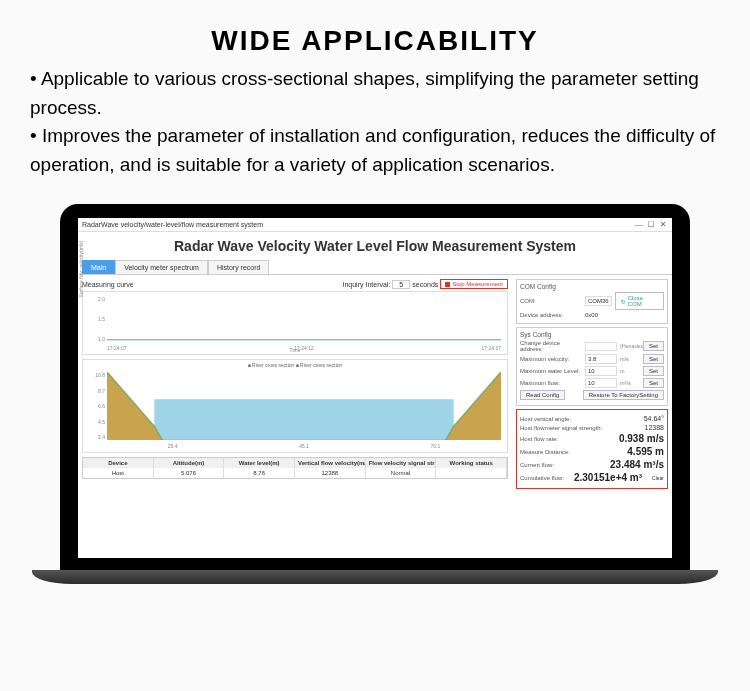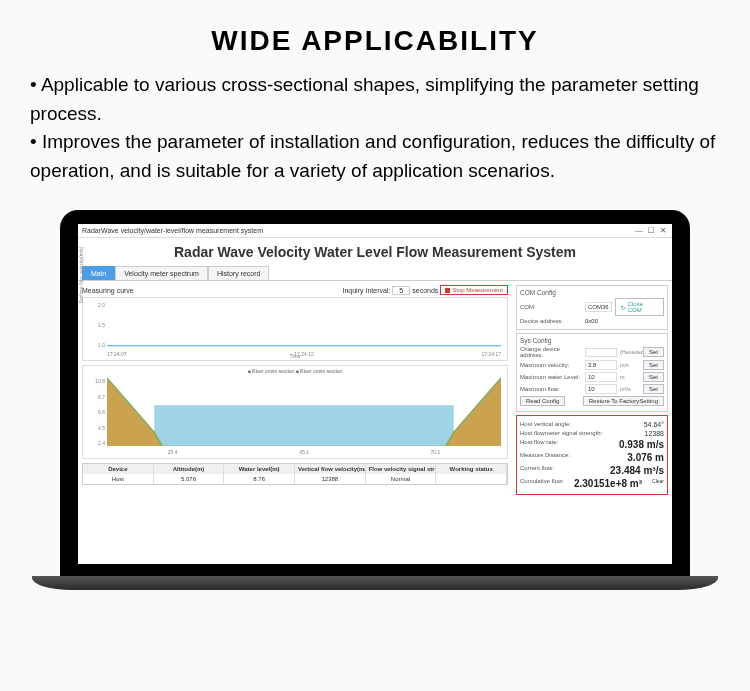--- a/index.html
+++ b/index.html
@@ -1,18 +1,18 @@
 <!DOCTYPE html>
 <html><head>
 <meta charset="utf-8">
 <style>
 * { margin: 0; padding: 0; box-sizing: border-box; }
 body { font-family: Arial, sans-serif; background: #fafafa; width: 750px; }
 
-.page-title { text-align: center; font-size: 28px; font-weight: 900; letter-spacing: 2px; margin: 25px 0 14px; }
+.page-title { text-align: center; font-size: 28px; font-weight: 900; letter-spacing: 2px; margin: 25px 0 8px; }
 .bullets { text-align: left; font-size: 19px; line-height: 1.5; padding: 0 30px; margin-bottom: 25px; }
 
 .laptop { width: 630px; margin: 0 auto; }
 .laptop-screen { background: #000; border-radius: 18px 18px 0 0; padding: 14px 18px 12px; }
 .laptop-inner { background: #fff; width: 100%; height: 340px; font-size: 7px; color: #333; position: relative; overflow: hidden; }
 .laptop-base { height: 14px; background: linear-gradient(#555, #2a2a2a); border-radius: 0 0 40px 40px / 0 0 12px 12px; margin: 0 -28px; }
 
 .titlebar { height: 14px; background: #fff; border-bottom: 1px solid #ddd; display: flex; align-items: center; padding: 0 4px; justify-content: space-between; }
 .win-btns span { display: inline-block; width: 10px; text-align: center; font-size: 8px; color: #666; }
 
@@ -52,21 +52,21 @@
 .cfg-box.red { border: 1.5px solid #d33; }
 .cfg-title { font-size: 6.5px; color: #555; margin-bottom: 2px; }
 .cfg-row { display: flex; align-items: center; gap: 3px; margin-bottom: 2px; font-size: 6px; }
 .cfg-row label { flex: 0 0 62px; color: #555; }
 .cfg-row .val { flex: 1; border: 1px solid #ddd; padding: 1px 2px; background: #fff; min-height: 9px; }
 .cfg-row .unit { width: 20px; color: #888; font-size: 5.5px; }
 .cfg-row .btn { border: 1px solid #bbc; padding: 1px 5px; background: #f5f5f5; font-size: 6px; }
 .close-com { color: #2a8; border: 1px solid #bbc; padding: 2px 5px; font-size: 6px; display: inline-flex; align-items: center; gap: 2px; }
 .close-com::before { content: '↻'; }
 
-.readout { display: flex; justify-content: space-between; align-items: flex-start; margin: 2px 0; }
+.readout { display: flex; justify-content: space-between; align-items: center; margin: 2px 0; }
 .readout label { font-size: 6px; color: #555; }
 .readout .big { font-size: 10px; font-weight: bold; color: #222; }
 .readout .sm { font-size: 7px; color: #333; }
 </style>
 </head>
 <body>
 
 <h1 class="page-title">WIDE APPLICABILITY</h1>
 <div class="bullets">
   <div>• Applicable to various cross-sectional shapes, simplifying the parameter setting process.</div>
@@ -220,29 +220,29 @@
         <div class="readout">
                 <label>Host flowmeter signal strength:</label>
                 <span class="sm">12388</span>
               </div>
         <div class="readout">
                 <label>Host flow rate:</label>
                 <span class="big">0.938 m/s</span>
               </div>
         <div class="readout">
                 <label>Measure Distance:</label>
-                <span class="big">3.076 m</span>
+                <span class="big">4.595 m</span>
               </div>
         <div class="readout">
                 <label>Current flow:</label>
                 <span class="big">23.484 m³/s</span>
               </div>
         <div class="readout">
                 <label>Cumulative flow:</label>
-                <span class="big">2.30151e+8 m³</span> 
+                <span class="big">2.30151e+4 m³</span> 
                 <span class="btn" style="font-size:5px">Clear</span>
               </div>
       </div>
     </div>
   </div>
 
 </div>
 </div>
 <div class="laptop-base"></div>
 </div>

